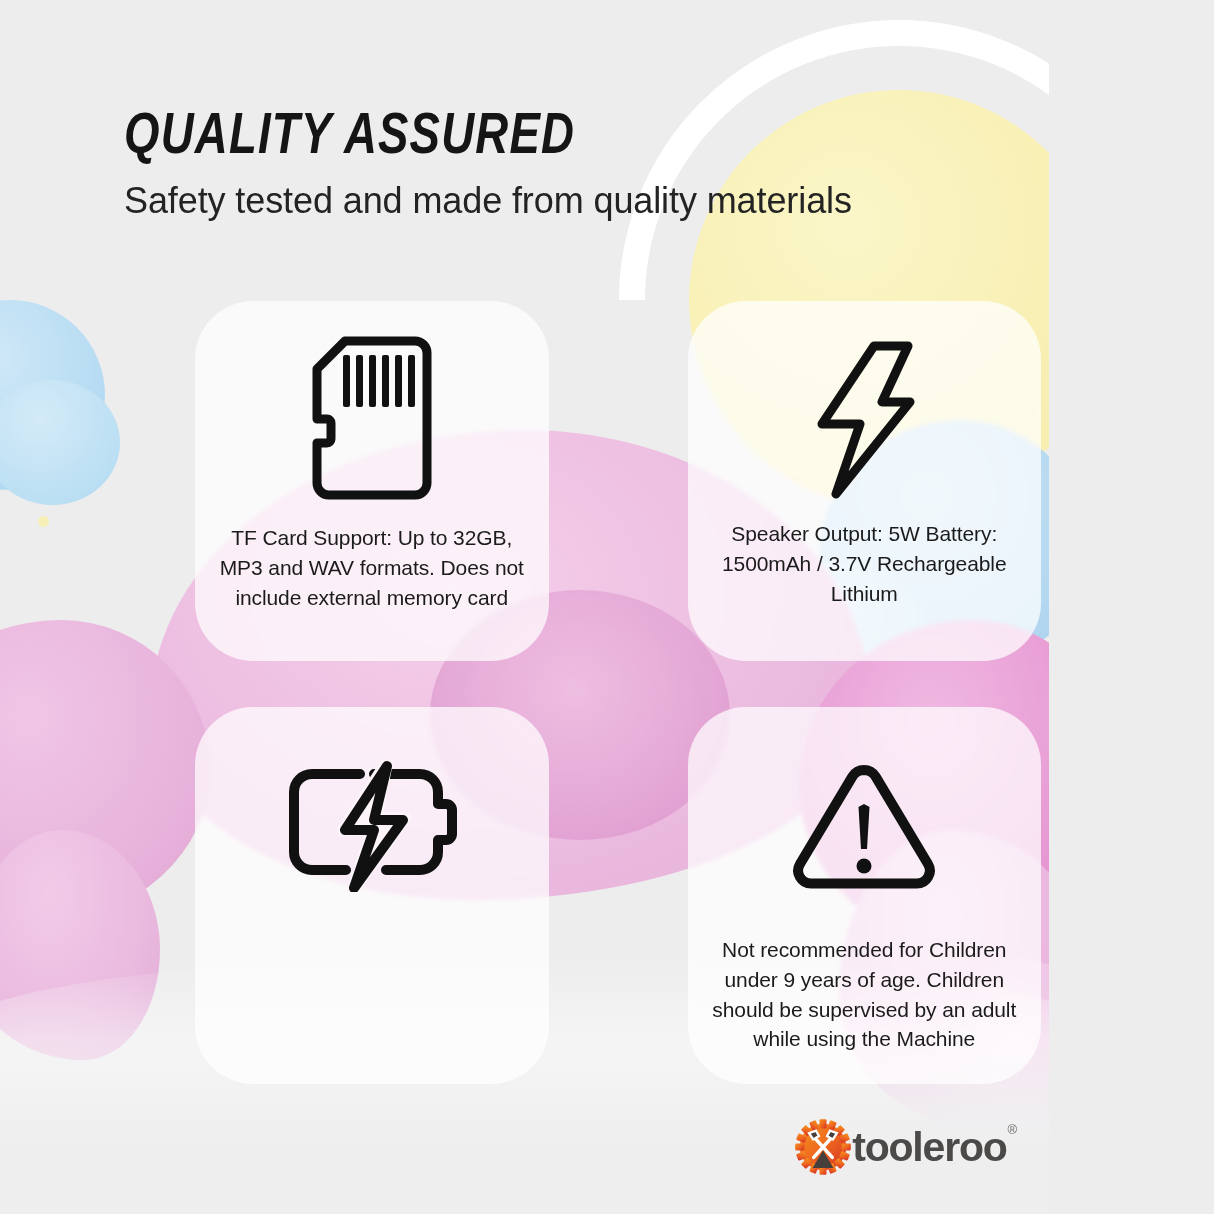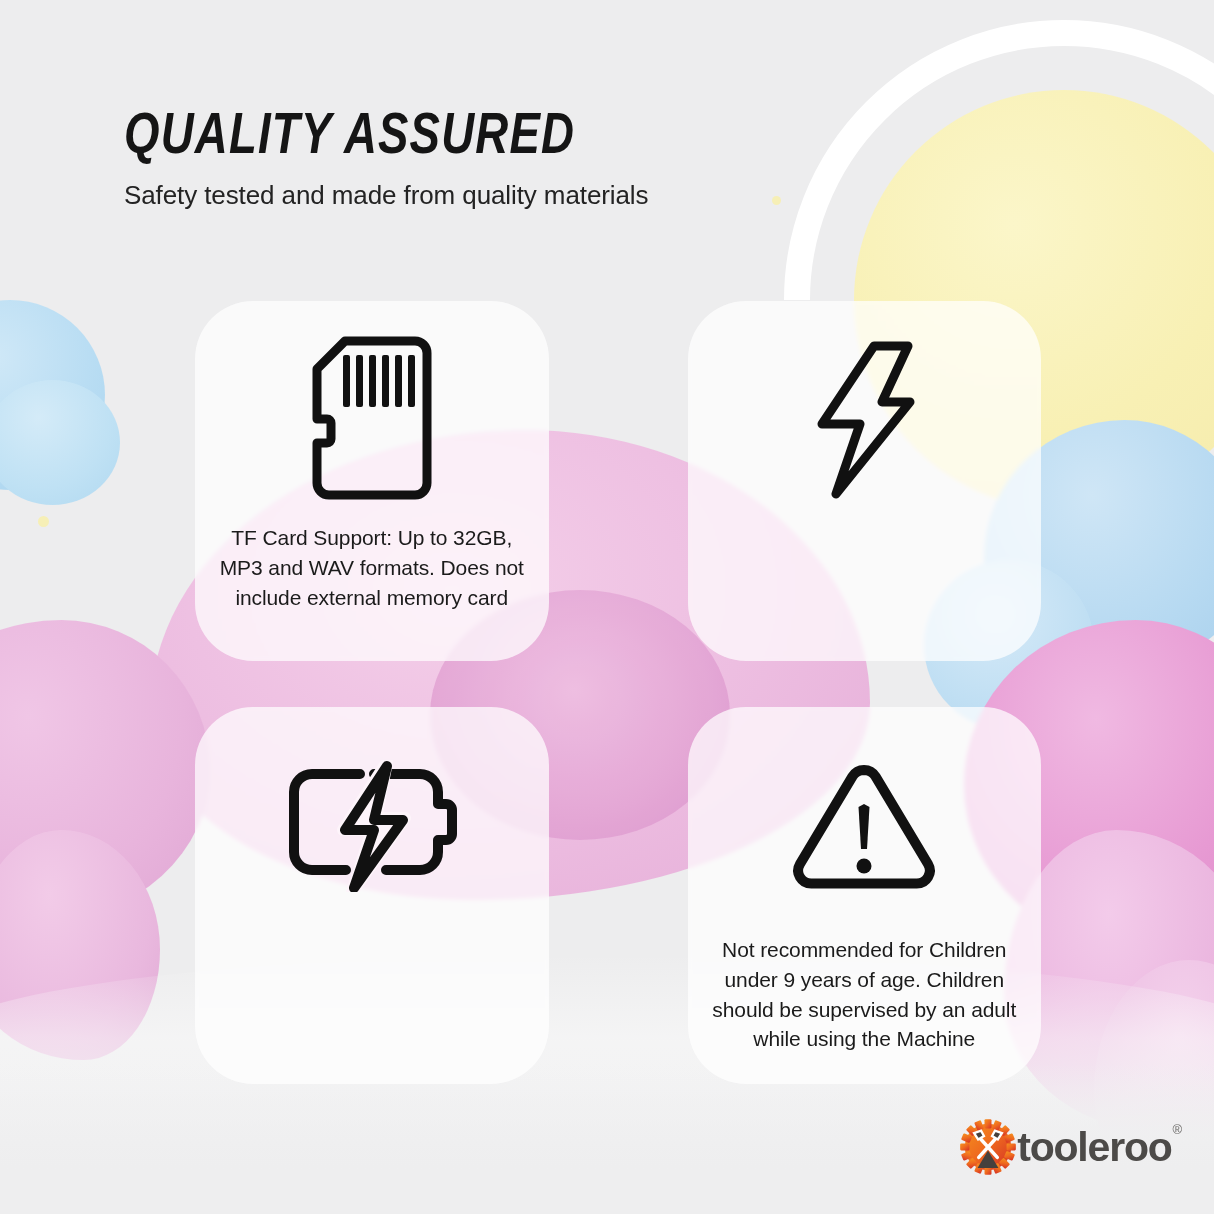--- a/index.html
+++ b/index.html
@@ -6,21 +6,21 @@
 
   html, body {
     width:1214px; height:1214px;
     background:#ededee;
     font-family:"Liberation Sans", sans-serif;
     overflow:hidden;
   }
 
   #stage {
     position:relative;
-    width:1214px; height:1214px;
+    width:1049px; height:1214px;
     background:#ededee;
     overflow:hidden;
   }
 
   
   .bg { position:absolute; inset:0; overflow:hidden; z-index:0; }
 
   .blob { position:absolute; border-radius:50%; filter:blur(0.6px); }
 
   
@@ -151,21 +151,21 @@
     letter-spacing:1.5px;
     color:#151515;
     transform:scaleX(.80);
     transform-origin:left center;
     white-space:nowrap;
     line-height:1.05;
   }
 
   .subtitle {
     margin-top:16px;
-    font-size:26px;
+    font-size:36px;
     color:#232323;
     letter-spacing:-0.1px;
     white-space:nowrap;
   }
 
   .grid {
     position:absolute;
     left:195px; top:301px;
     width:846px;
   }
@@ -290,20 +290,21 @@
           </div>
           <div class="card-text">TF Card Support: Up to 32GB, MP3 and WAV formats. Does not include external memory card</div>
         </div>
 
         <div class="card card-2">
           <div class="icon-wrap">
             <svg width="104" height="160" viewBox="0 0 104 160" fill="none">
               <path d="M62 6 H96 L70 62 H98 L24 154 L48 84 H10 Z" stroke="#111" stroke-width="9" stroke-linejoin="round" stroke-linecap="round" fill="none"></path>
             </svg>
           </div>
+          <div class="card-text">Speaker Output: 5W Battery: 1500mAh / 3.7V Rechargeable Lithium</div>
         </div>
 
       </div>
 
       <div class="row">
 
         <div class="card card-3">
           <div class="icon-wrap">
             <svg width="172" height="132" viewBox="0 0 172 132" fill="none">
 

